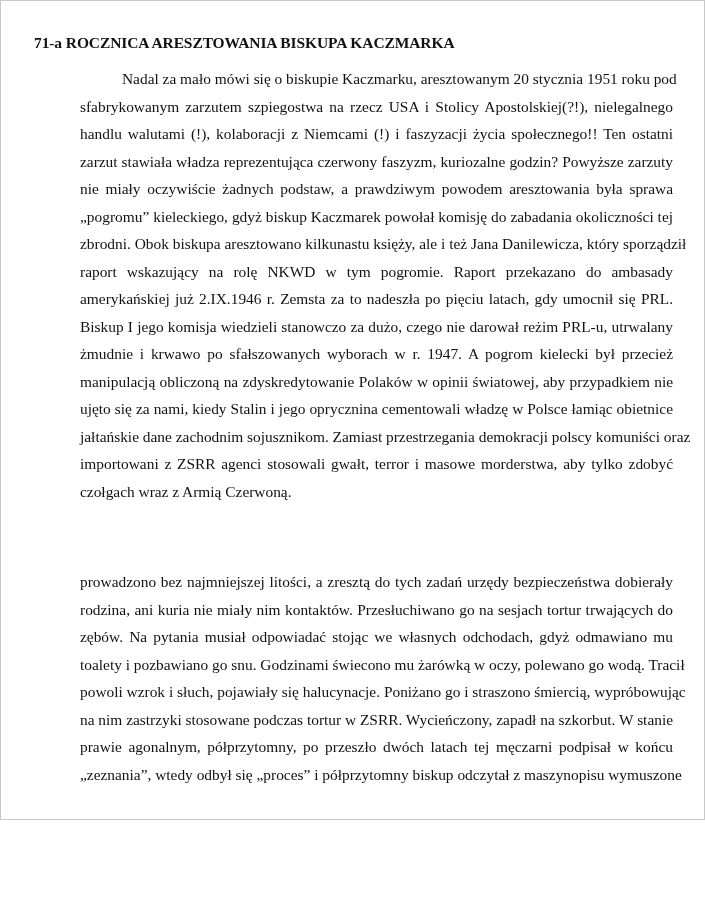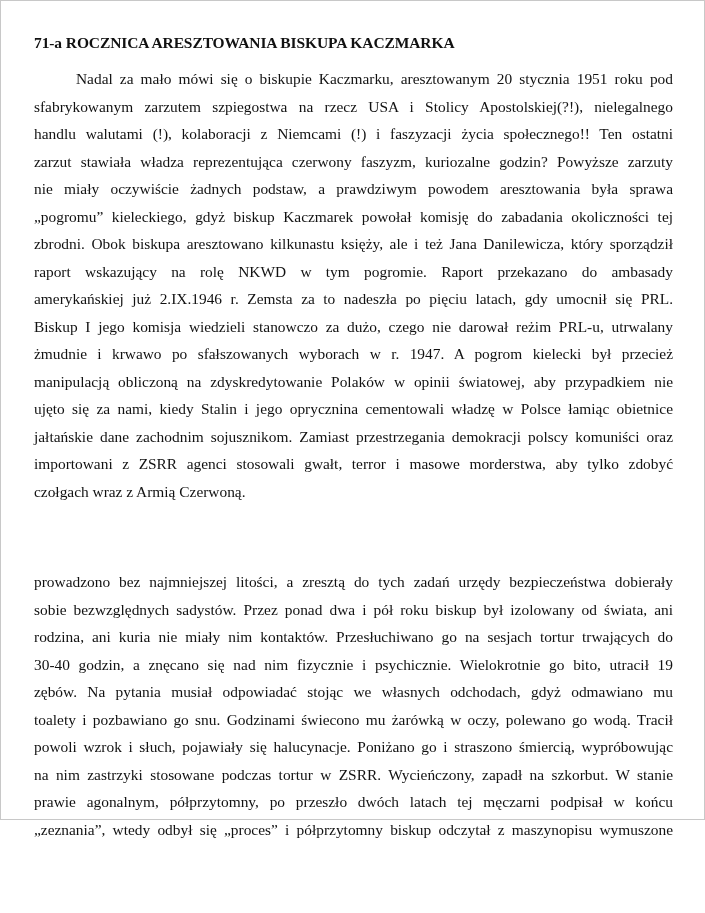--- a/index.html
+++ b/index.html
@@ -24,20 +24,21 @@
     .para { position: absolute; left: 33px; width: 639px; }
     .line {
       display: block;
       height: 27.5px;
       line-height: 27.5px;
       font-size: 15.4px;
       text-align: justify;
       text-align-last: justify;
       white-space: nowrap;
       overflow: visible;
+      margin-left: 46px;
     }
     .line.last { text-align-last: left; }
     .line.indent { padding-left: 42px; }
     #p1 { top: 64px; }
     #p2 { top: 567px; }
   </style>
 </head>
 <body>
 
 <div class="page">
@@ -56,23 +57,21 @@
       <span class="line">Biskup I jego komisja wiedzieli stanowczo za dużo, czego nie darował reżim PRL-u, utrwalany</span>
       <span class="line">żmudnie i krwawo po sfałszowanych wyborach w r. 1947. A pogrom kielecki był przecież</span>
       <span class="line">manipulacją obliczoną na zdyskredytowanie Polaków w opinii światowej, aby przypadkiem nie</span>
       <span class="line">ujęto się za nami, kiedy Stalin i jego oprycznina cementowali władzę w Polsce łamiąc obietnice</span>
       <span class="line">jałtańskie dane zachodnim sojusznikom. Zamiast przestrzegania demokracji polscy komuniści oraz</span>
       <span class="line">importowani z ZSRR agenci stosowali gwałt, terror i masowe morderstwa, aby tylko zdobyć</span>
       <span class="line last">czołgach wraz z Armią Czerwoną.</span>
     </div>
   <div class="para" id="p2">
       <span class="line">prowadzono bez najmniejszej litości, a zresztą do tych zadań urzędy bezpieczeństwa dobierały</span>
-      <span class="line">sobie bezwzględnych sadystów. Przez ponad dwa i pół roku biskup był izolowany od świata, ani</span>
       <span class="line">rodzina, ani kuria nie miały  nim kontaktów. Przesłuchiwano go na sesjach tortur trwających do</span>
-      <span class="line">30-40 godzin, a znęcano się nad nim fizycznie i psychicznie. Wielokrotnie go bito, utracił 19</span>
       <span class="line">zębów. Na pytania musiał odpowiadać stojąc we własnych odchodach, gdyż odmawiano mu</span>
       <span class="line">toalety i pozbawiano go snu. Godzinami świecono mu żarówką w oczy, polewano go wodą. Tracił</span>
       <span class="line">powoli wzrok i słuch, pojawiały się halucynacje. Poniżano go i straszono śmiercią, wypróbowując</span>
       <span class="line">na nim zastrzyki stosowane podczas tortur w ZSRR. Wycieńczony, zapadł na szkorbut. W stanie</span>
       <span class="line">prawie agonalnym, półprzytomny, po przeszło dwóch latach tej męczarni podpisał w końcu</span>
       <span class="line">„zeznania”, wtedy odbył się „proces” i półprzytomny biskup odczytał z maszynopisu wymuszone</span>
     </div>
 </div>
 
 </body></html>

